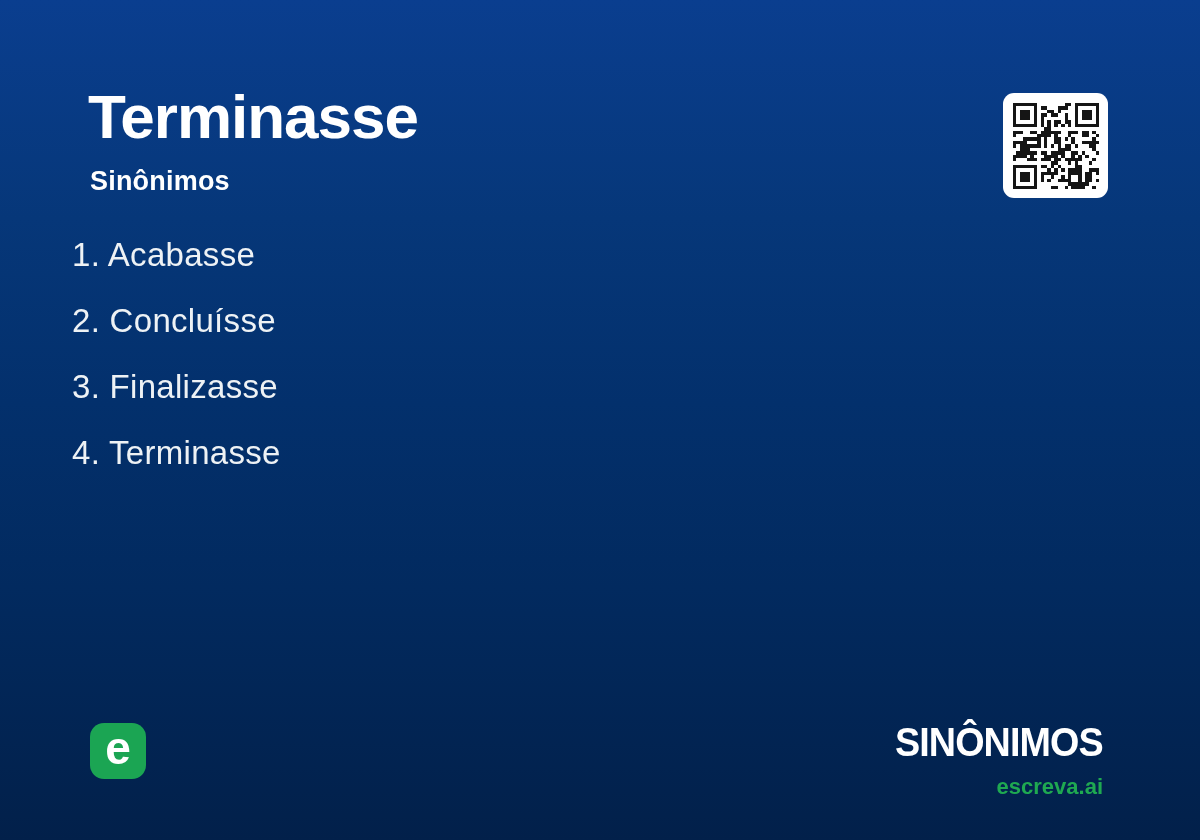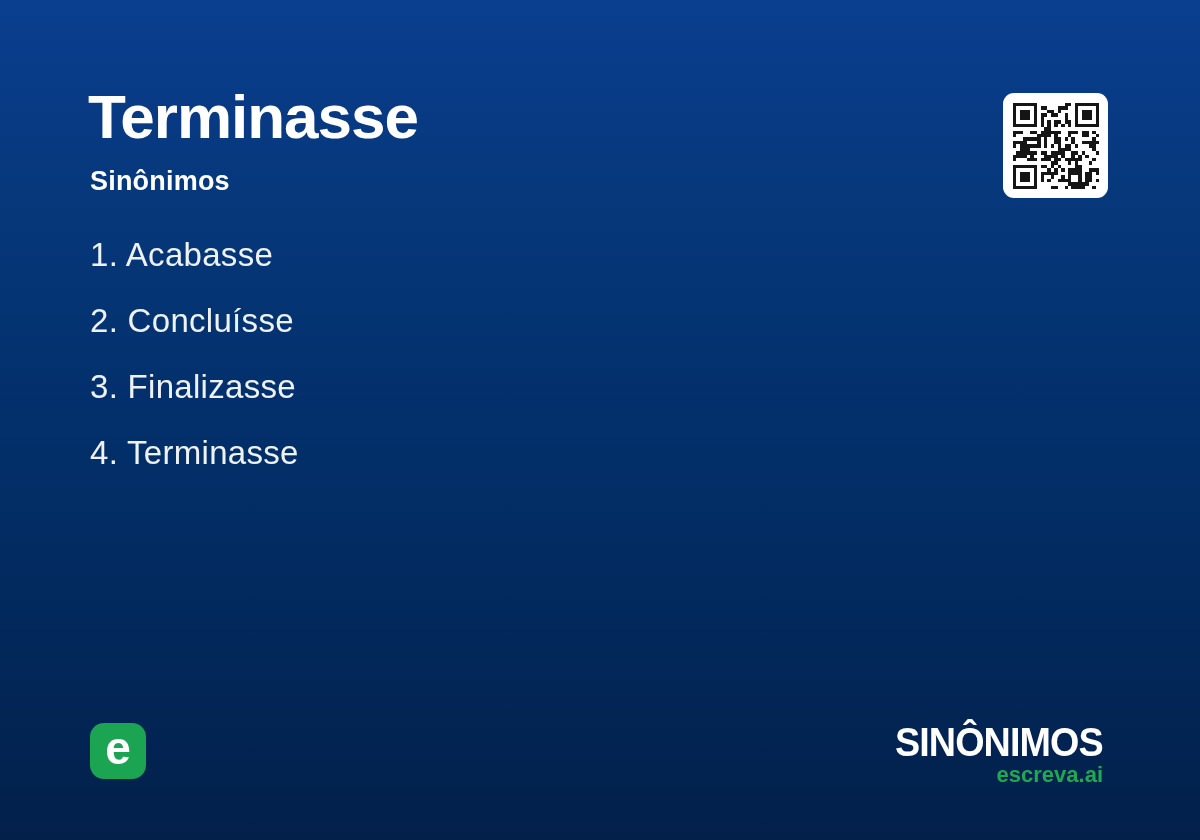--- a/index.html
+++ b/index.html
@@ -39,21 +39,21 @@
 
   .qr-card{
     position:absolute;top:93px;right:92px;
     width:105px;height:105px;border-radius:11px;
     background:var(--qr-bg);
     display:flex;align-items:center;justify-content:center;
   }
   .qr-card svg{display:block;width:86px;height:86px;shape-rendering:crispEdges;}
 
   .synonyms{
-    position:absolute;left:90px;top:238px;
+    position:absolute;left:72px;top:238px;
     list-style:none;
   }
   .synonyms li{
     font-size:33px;font-weight:400;letter-spacing:0.3px;
     color:var(--list-text);
     line-height:1.0;
     margin-bottom:33px;
     height:33px;
   }
 
@@ -75,21 +75,21 @@
   .wordmark{
     color:var(--text);
     font-size:41px;font-weight:700;letter-spacing:-1px;
     line-height:1.0;
     transform:scaleX(0.92);transform-origin:100% 50%;
     white-space:nowrap;
   }
   .site{
     color:var(--site-green);
     font-size:22px;font-weight:700;letter-spacing:0px;
-    line-height:1.0;margin-top:1px;
+    line-height:1.0;margin-top:13px;
     white-space:nowrap;
   }
 </style>
 </head>
 <body>
 
 <div class="canvas">
 
   <h1 class="title">Terminasse</h1>
   <div class="subtitle">Sinônimos</div>

